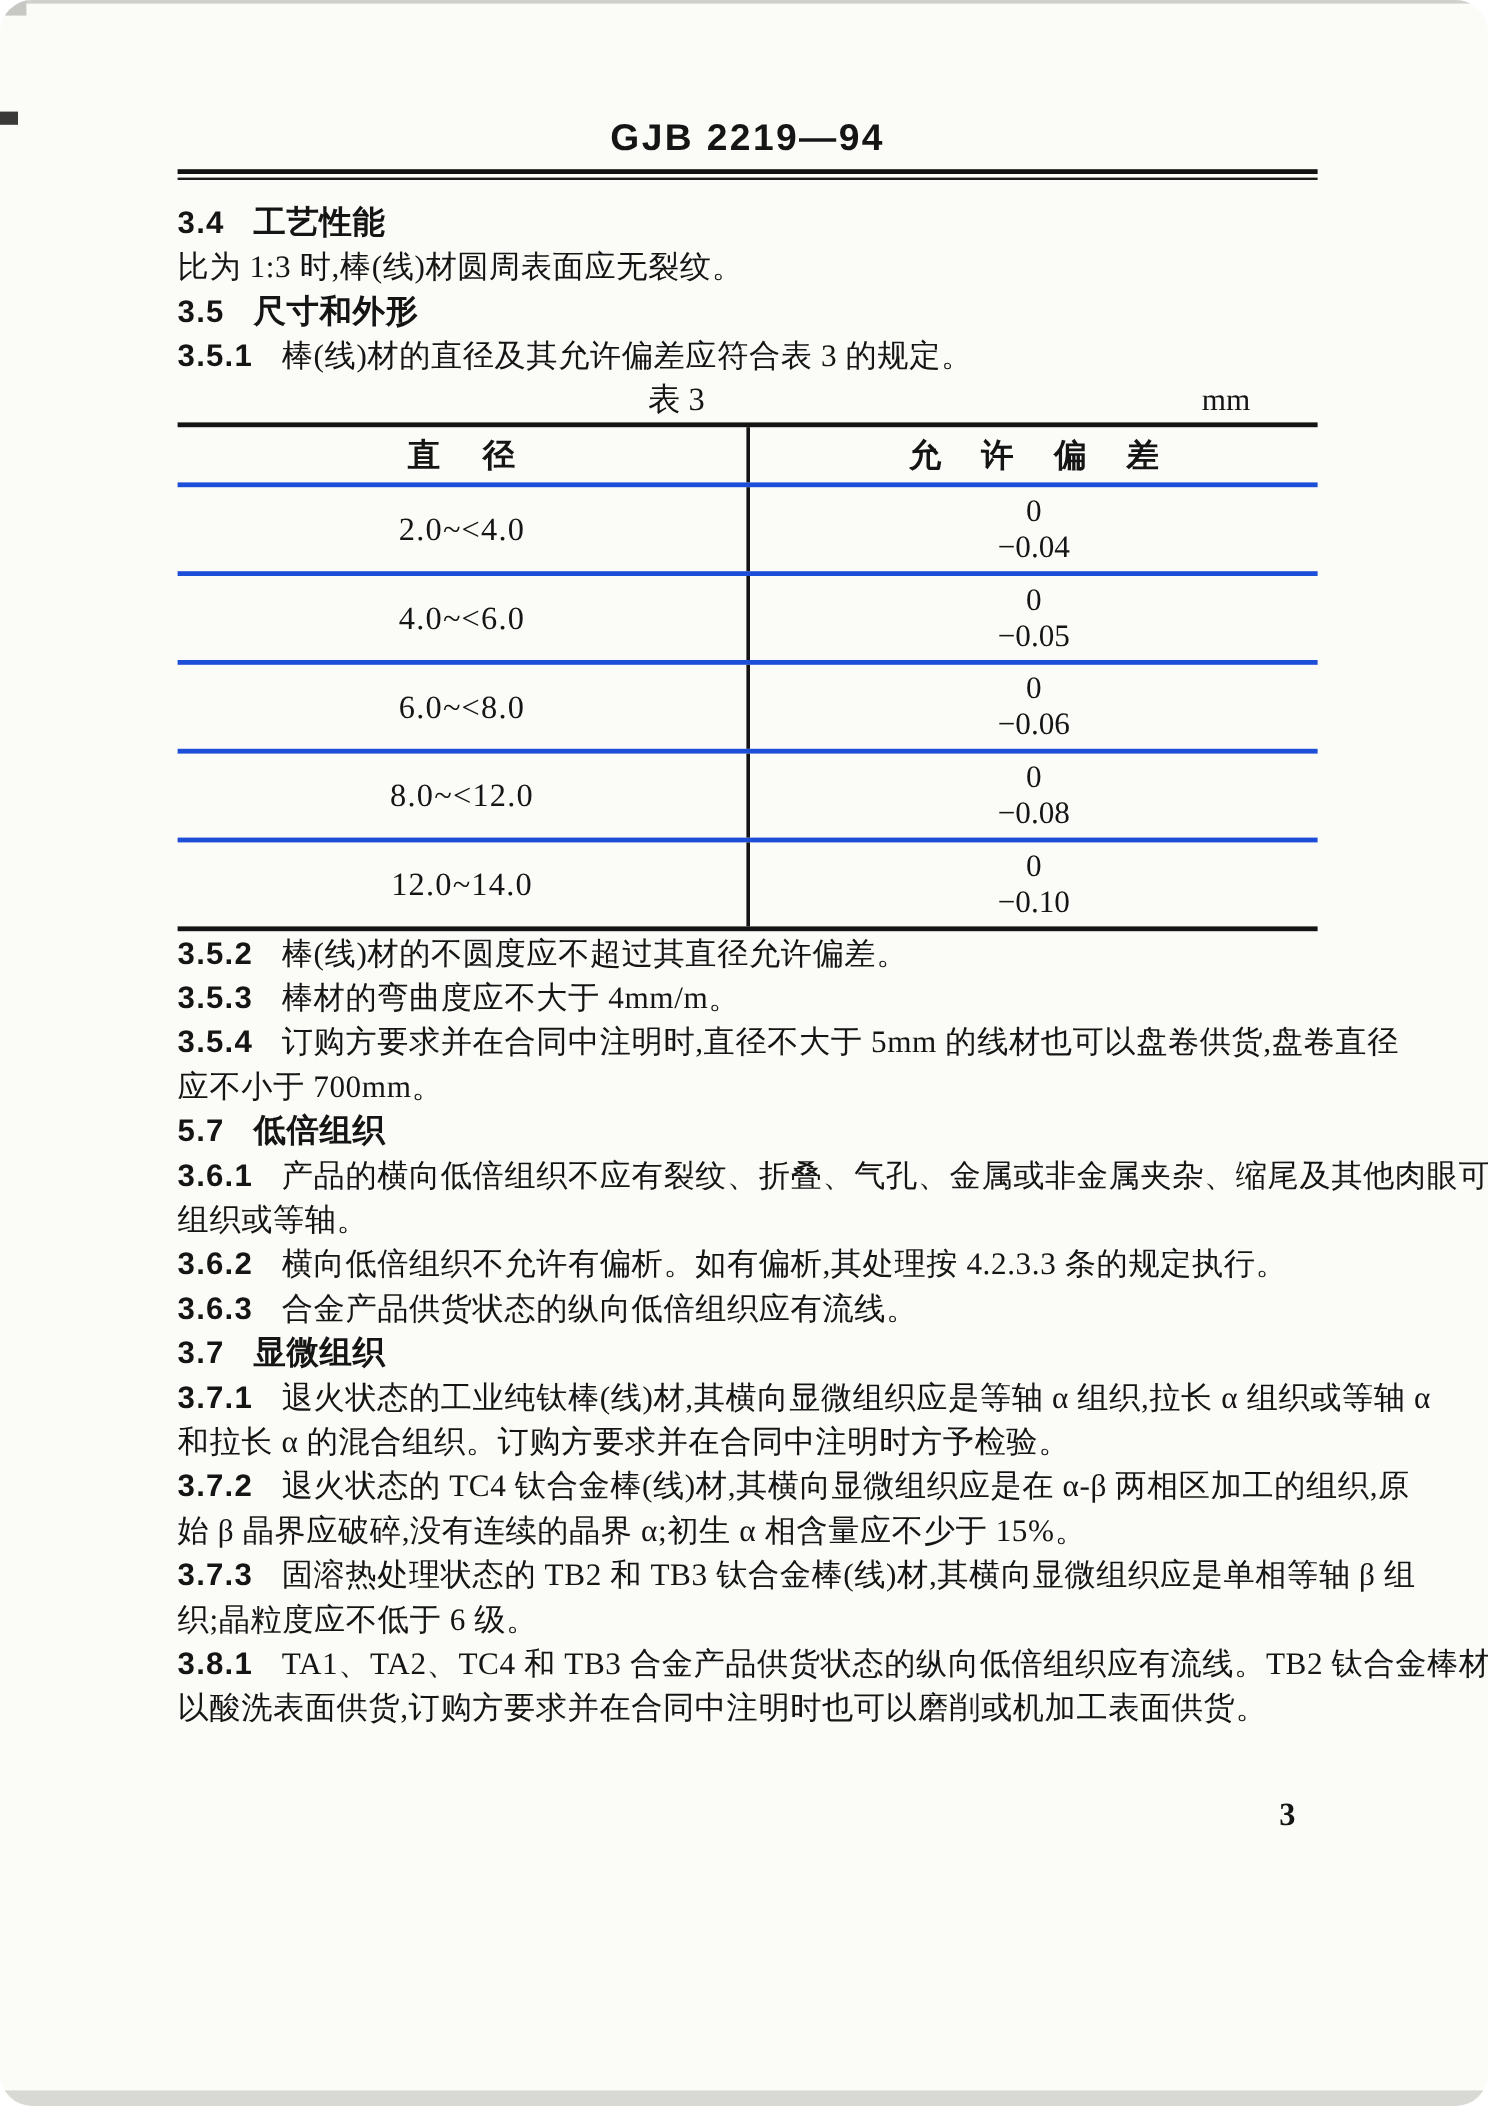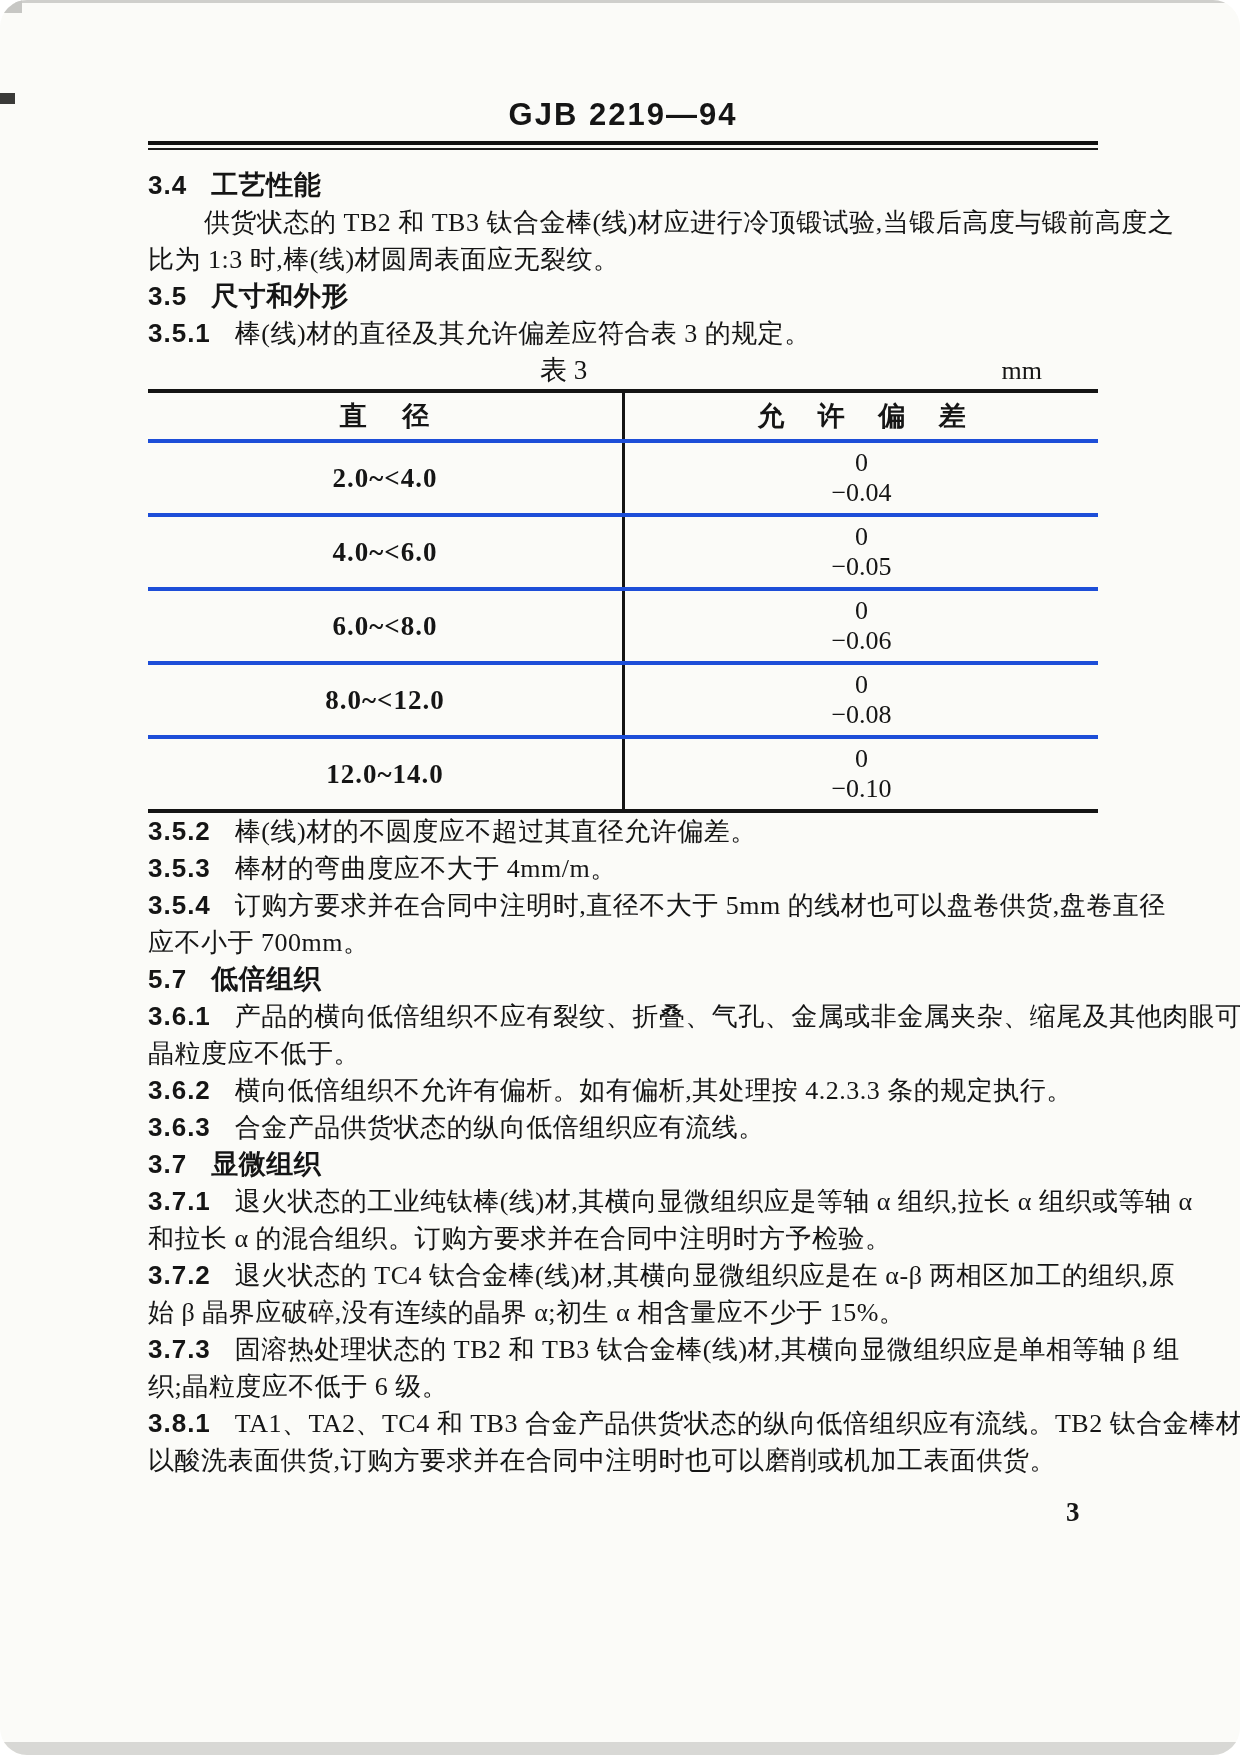--- a/index.html
+++ b/index.html
@@ -59,21 +59,21 @@
     border-top:4px solid #141414;
     border-bottom:4px solid #141414;
   }
   .tr{display:flex;border-bottom:4px solid #1d4ed8;height:70px;}
   .tr.head{height:46px;}
   .tr.last{border-bottom:none;}
   .cell-l{
     width:474px;
     border-right:3px solid #141414;
     display:flex;align-items:center;justify-content:center;
-    font-size:27px;letter-spacing:1px;font-weight:bold;
+    font-size:27px;letter-spacing:1px;
   }
   .cell-r{
     flex:1;
     display:flex;flex-direction:column;align-items:center;justify-content:center;
     font-size:26px;line-height:30px;
   }
   .tr.head .cell-l,.tr.head .cell-r{
     font-family:"Liberation Sans","DejaVu Sans",sans-serif;
     font-weight:bold;font-size:27px;
     flex-direction:row;
@@ -94,21 +94,20 @@
   <div class="edge-bottom"></div>
 
   <div class="content">
 
     <div class="std-header">GJB 2219—94</div>
     <div class="rule"></div>
 
     <div class="body-lines">
 
       <div class="ln h"><span class="num">3.4</span><span class="txt">工艺性能</span></div>
-      <div class="ln indent"><span class="txt">供货状态的 TB2 和 TB3 钛合金棒(线)材应进行冷顶锻试验,当锻后高度与锻前高度之</span></div>
       <div class="ln"><span class="txt">比为 1:3 时,棒(线)材圆周表面应无裂纹。</span></div>
       <div class="ln h"><span class="num">3.5</span><span class="txt">尺寸和外形</span></div>
       <div class="ln"><span class="num">3.5.1</span><span class="txt">棒(线)材的直径及其允许偏差应符合表 3 的规定。</span></div>
 
       <div class="caption">
         <span class="t3">表 3</span>
         <span class="unit">mm</span>
       </div>
 
       <div class="tbl">
@@ -152,21 +151,21 @@
           </div>
         </div>
       </div>
 
       <div class="ln"><span class="num">3.5.2</span><span class="txt">棒(线)材的不圆度应不超过其直径允许偏差。</span></div>
       <div class="ln"><span class="num">3.5.3</span><span class="txt">棒材的弯曲度应不大于 4mm/m。</span></div>
       <div class="ln"><span class="num">3.5.4</span><span class="txt">订购方要求并在合同中注明时,直径不大于 5mm 的线材也可以盘卷供货,盘卷直径</span></div>
       <div class="ln"><span class="txt">应不小于 700mm。</span></div>
       <div class="ln h"><span class="num">5.7</span><span class="txt">低倍组织</span></div>
       <div class="ln"><span class="num">3.6.1</span><span class="txt">产品的横向低倍组织不应有裂纹、折叠、气孔、金属或非金属夹杂、缩尾及其他肉眼可</span></div>
-      <div class="ln"><span class="txt">晶粒度应不低于。</span></div>
+      <div class="ln"><span class="txt">组织或等轴。</span></div>
       <div class="ln"><span class="num">3.6.2</span><span class="txt">横向低倍组织不允许有偏析。如有偏析,其处理按 4.2.3.3 条的规定执行。</span></div>
       <div class="ln"><span class="num">3.6.3</span><span class="txt">合金产品供货状态的纵向低倍组织应有流线。</span></div>
       <div class="ln h"><span class="num">3.7</span><span class="txt">显微组织</span></div>
       <div class="ln"><span class="num">3.7.1</span><span class="txt">退火状态的工业纯钛棒(线)材,其横向显微组织应是等轴 α 组织,拉长 α 组织或等轴 α</span></div>
       <div class="ln"><span class="txt">和拉长 α 的混合组织。订购方要求并在合同中注明时方予检验。</span></div>
       <div class="ln"><span class="num">3.7.2</span><span class="txt">退火状态的 TC4 钛合金棒(线)材,其横向显微组织应是在 α-β 两相区加工的组织,原</span></div>
       <div class="ln"><span class="txt">始 β 晶界应破碎,没有连续的晶界 α;初生 α 相含量应不少于 15%。</span></div>
       <div class="ln"><span class="num">3.7.3</span><span class="txt">固溶热处理状态的 TB2 和 TB3 钛合金棒(线)材,其横向显微组织应是单相等轴 β 组</span></div>
       <div class="ln"><span class="txt">织;晶粒度应不低于 6 级。</span></div>
       <div class="ln"><span class="num">3.8.1</span><span class="txt">TA1、TA2、TC4 和 TB3 合金产品供货状态的纵向低倍组织应有流线。TB2 钛合金棒材</span></div>

